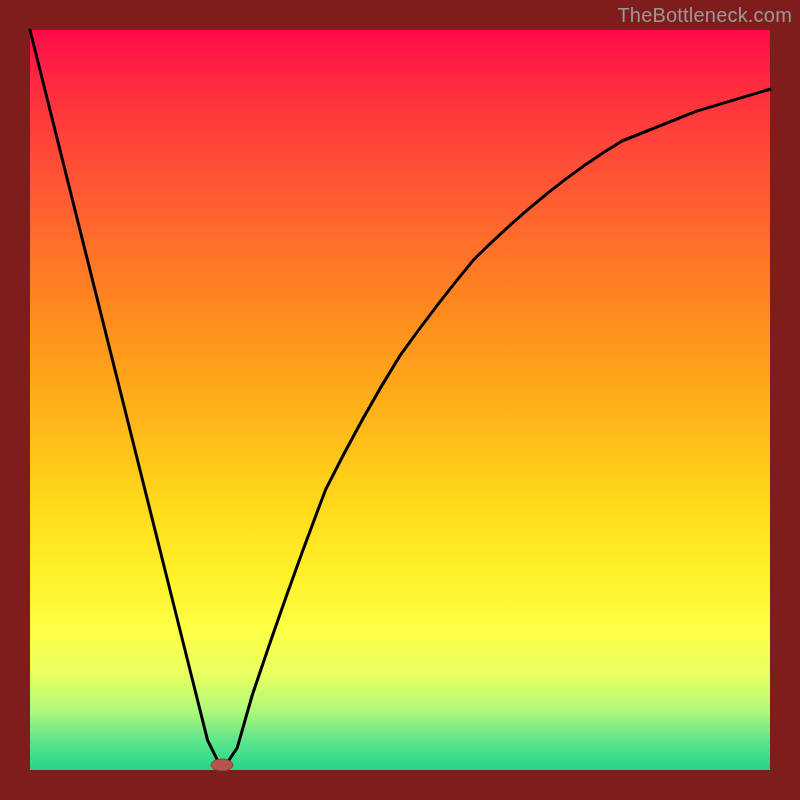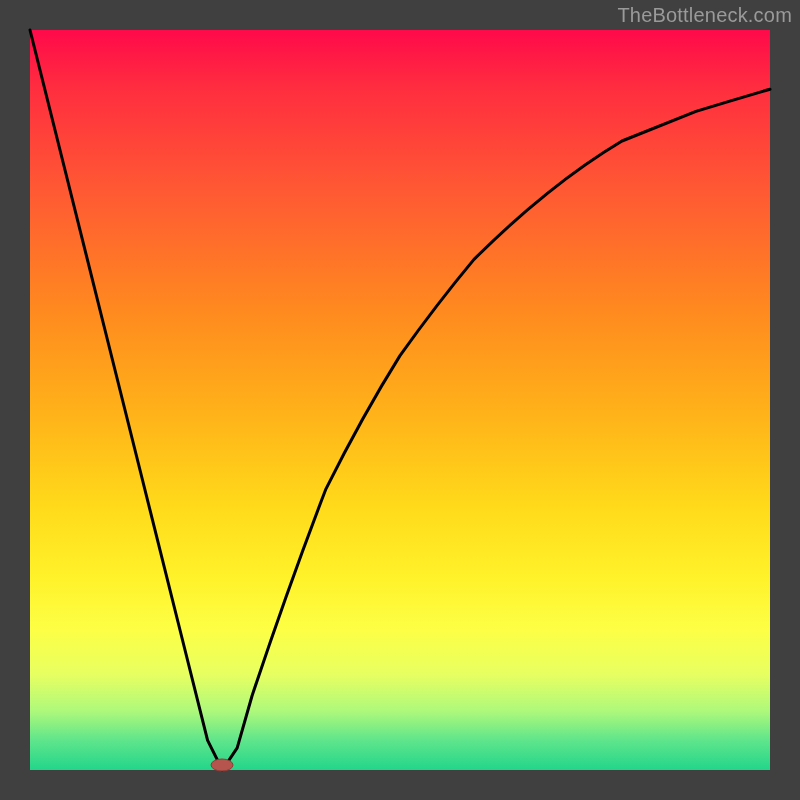--- a/index.html
+++ b/index.html
@@ -8,21 +8,21 @@
     width: 800px;
     height: 800px;
     overflow: hidden;
     background: #000;
     font-family: Arial, Helvetica, sans-serif;
   }
   .frame {
     position: relative;
     width: 800px;
     height: 800px;
-    background: #404040;
+    background: #7f1d1d;
   }
   .plot {
     position: absolute;
     left: 30px;
     top: 30px;
     width: 740px;
     height: 740px;
     
     background: linear-gradient(
       to bottom,

